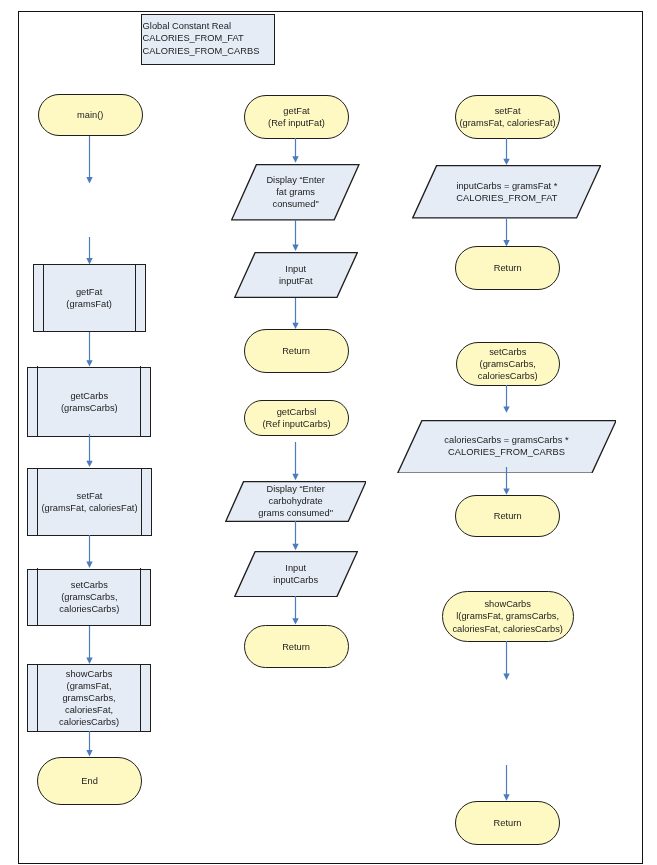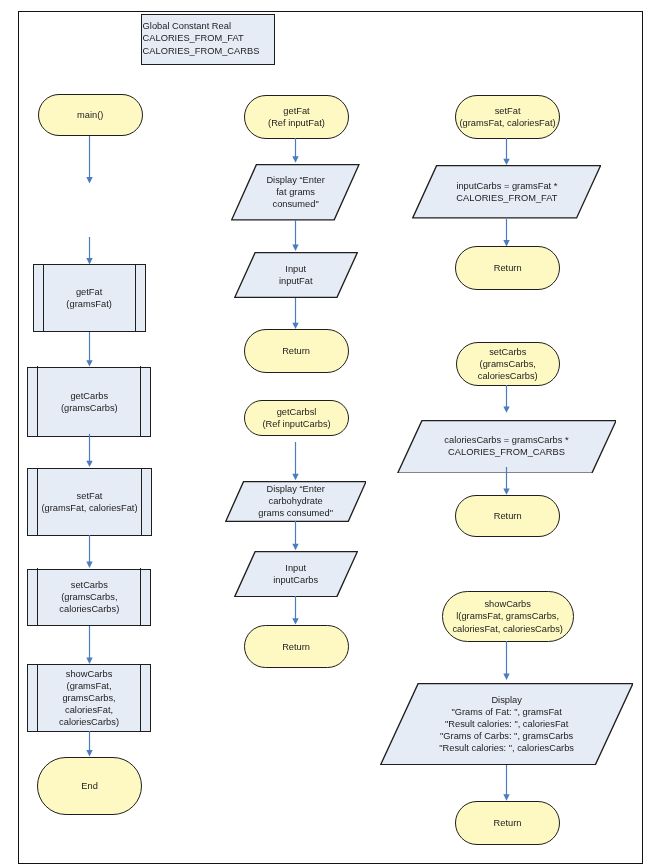--- a/index.html
+++ b/index.html
@@ -116,21 +116,21 @@
 caloriesFat,
 caloriesCarbs)</span>
   </div>
   <div class="arrow" style="left:82px;top:731.4px;">
     <svg width="15" height="25.9" viewBox="0 0 15 25.9">
         <path d="M7.5 0 L7.5 19.9" stroke="#4b7cbd" stroke-width="1.2" fill="none"></path>
         <path d="M4.3 19.1 L10.7 19.1 L7.5 25.5 Z" fill="#4b7cbd"></path>
       </svg>
   </div>
 
-  <div class="node term" style="left:37.1px;top:757.3px;width:105.1px;height:58px;">
+  <div class="node term" style="left:37.1px;top:757.3px;width:105.1px;height:48px;">
     <span class="lbl">End</span>
   </div>
 
   <div class="node term" style="left:244.4px;top:95.3px;width:104.2px;height:43.8px;">
     <span class="lbl">getFat
 (Ref inputFat)</span>
   </div>
   <div class="arrow" style="left:288.1px;top:138.4px;">
     <svg width="15" height="25.1" viewBox="0 0 15 25.1">
         <path d="M7.5 0 L7.5 19.1" stroke="#4b7cbd" stroke-width="1.2" fill="none"></path>
@@ -279,30 +279,20 @@
 l(gramsFat, gramsCarbs,
 caloriesFat, caloriesCarbs)</span>
   </div>
   <div class="arrow" style="left:499px;top:641.4px;">
     <svg width="15" height="39.4" viewBox="0 0 15 39.4">
         <path d="M7.5 0 L7.5 33.4" stroke="#4b7cbd" stroke-width="1.2" fill="none"></path>
         <path d="M4.3 32.6 L10.7 32.6 L7.5 39 Z" fill="#4b7cbd"></path>
       </svg>
   </div>
 
-  <div class="para" style="left:379.9px;top:682.8px;width:253.5px;height:82.3px;">
-    <svg width="253.5" height="82.3" viewBox="0 0 253.5 82.3">
-      <path d="M38.08 0.68 L252.82 0.68 L215.42 81.63 L0.68 81.63 Z" fill="#e6ecf6" stroke="#1e1e1e" stroke-width="1.35"></path>
-    </svg>
-    <span class="lbl">Display
-"Grams of Fat: ", gramsFat
-"Result calories: ", caloriesFat
-"Grams of Carbs: ", gramsCarbs
-"Result calories: ", caloriesCarbs</span>
-  </div>
   <div class="arrow" style="left:499px;top:764.7px;">
     <svg width="15" height="36.1" viewBox="0 0 15 36.1">
         <path d="M7.5 0 L7.5 30.1" stroke="#4b7cbd" stroke-width="1.2" fill="none"></path>
         <path d="M4.3 29.3 L10.7 29.3 L7.5 35.7 Z" fill="#4b7cbd"></path>
       </svg>
   </div>
 
   <div class="node term" style="left:455.3px;top:800.8px;width:104.5px;height:43.8px;">
     <span class="lbl">Return</span>
   </div>

